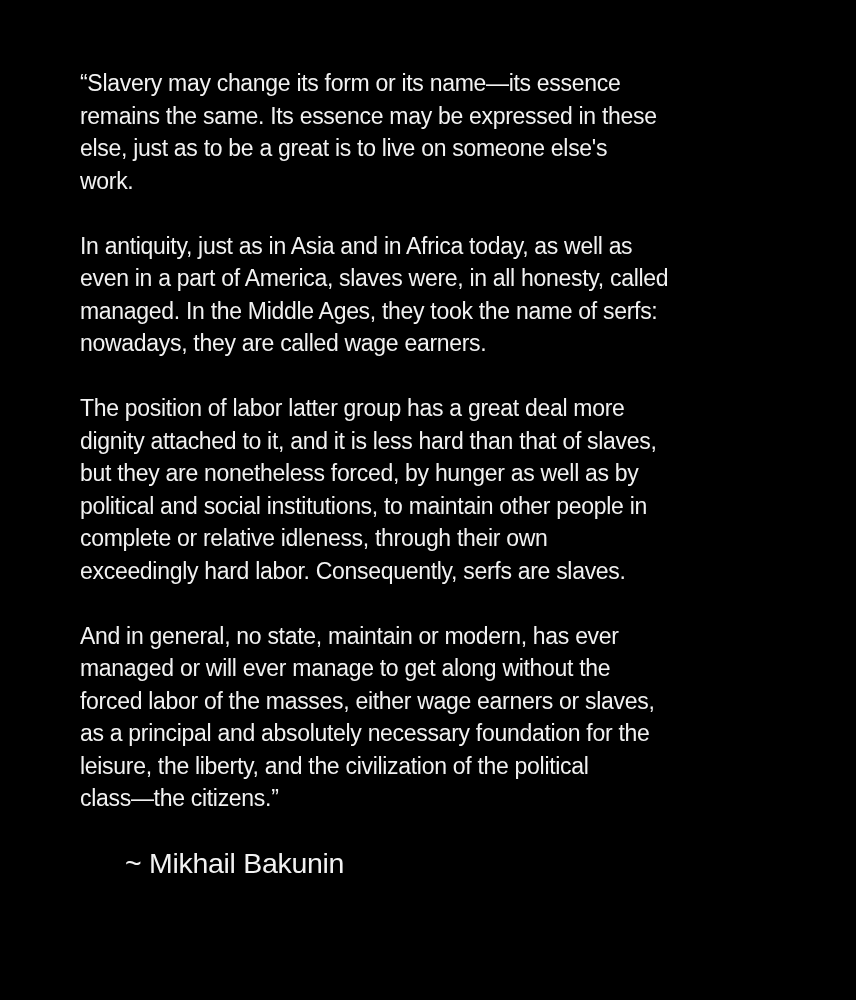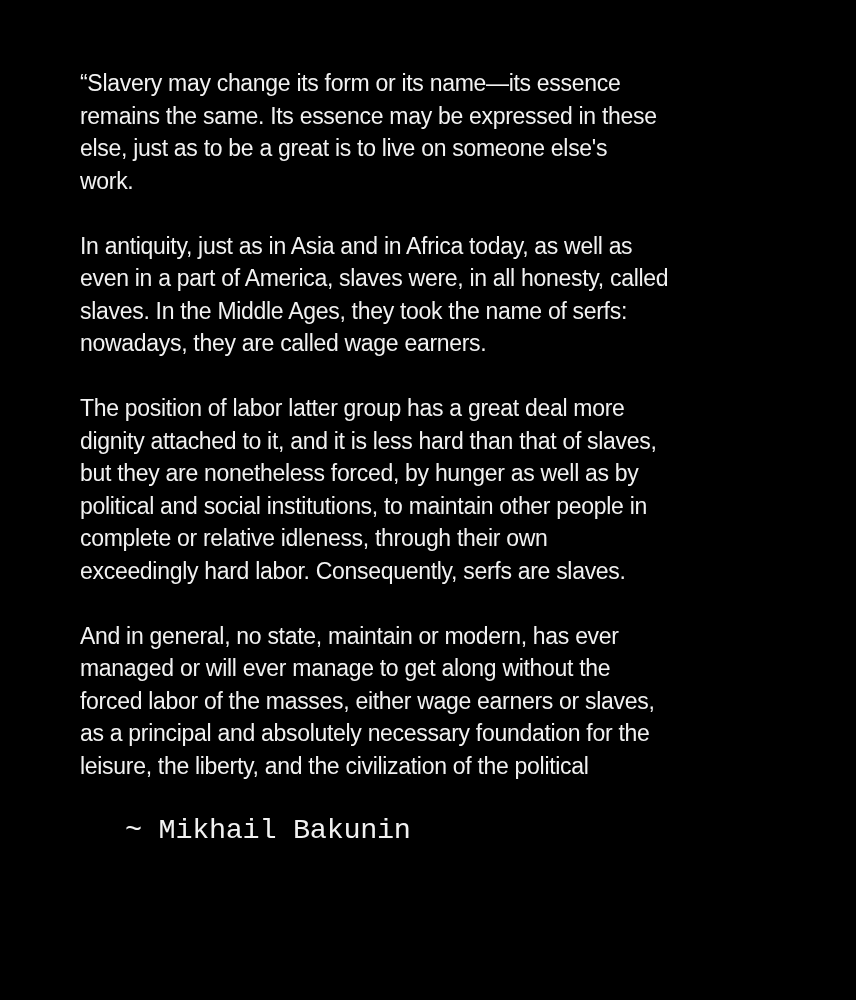--- a/index.html
+++ b/index.html
@@ -32,50 +32,50 @@
   .line {
     white-space: pre;
   }
   .attribution {
     color: #f2f2f2;
     font-size: 28.5px;
     line-height: 32.5px;
     letter-spacing: -0.3px;
     padding-left: 45px;
     white-space: pre;
-    font-family: Liberation Mono, monospace;
   }
 </style>
 </head>
 <body style="background: rgb(0, 0, 0);">
 
 <div class="quote-card">
   <div class="quote-text">
       <div class="paragraph">
         <div class="line">“Slavery may change its form or its name—its essence</div>
         <div class="line">remains the same. Its essence may be expressed in these</div>
         <div class="line">else, just as to be a great is to live on someone else's</div>
         <div class="line">work.</div>
       </div>
       <div class="paragraph">
         <div class="line">In antiquity, just as in Asia and in Africa today, as well as</div>
         <div class="line">even in a part of America, slaves were, in all honesty, called</div>
-        <div class="line">slaves. In the Middle Ages, they took the name of serfs:</div>
+        <div class="line">managed. In the Middle Ages, they took the name of serfs:</div>
         <div class="line">nowadays, they are called wage earners.</div>
       </div>
       <div class="paragraph">
         <div class="line">The position of labor latter group has a great deal more</div>
         <div class="line">dignity attached to it, and it is less hard than that of slaves,</div>
         <div class="line">but they are nonetheless forced, by hunger as well as by</div>
         <div class="line">political and social institutions, to maintain other people in</div>
         <div class="line">complete or relative idleness, through their own</div>
         <div class="line">exceedingly hard labor. Consequently, serfs are slaves.</div>
       </div>
       <div class="paragraph">
         <div class="line">And in general, no state, maintain or modern, has ever</div>
         <div class="line">managed or will ever manage to get along without the</div>
         <div class="line">forced labor of the masses, either wage earners or slaves,</div>
         <div class="line">as a principal and absolutely necessary foundation for the</div>
         <div class="line">leisure, the liberty, and the civilization of the political</div>
+        <div class="line">class—the citizens.”</div>
       </div>
     </div>
   <div class="attribution">~ Mikhail Bakunin</div>
 </div>
 
 </body></html>

